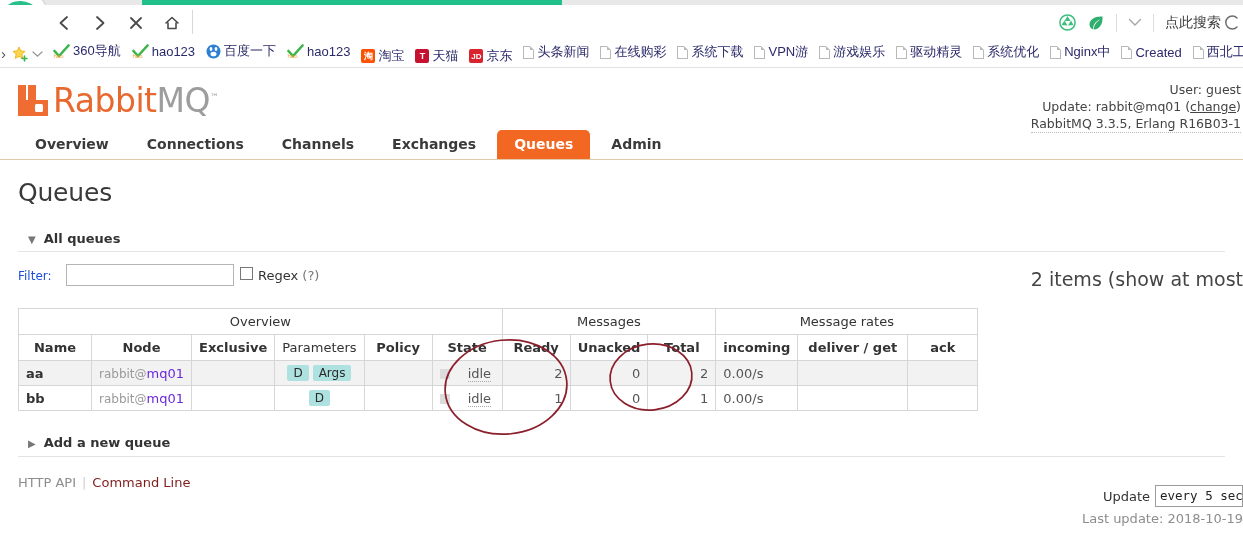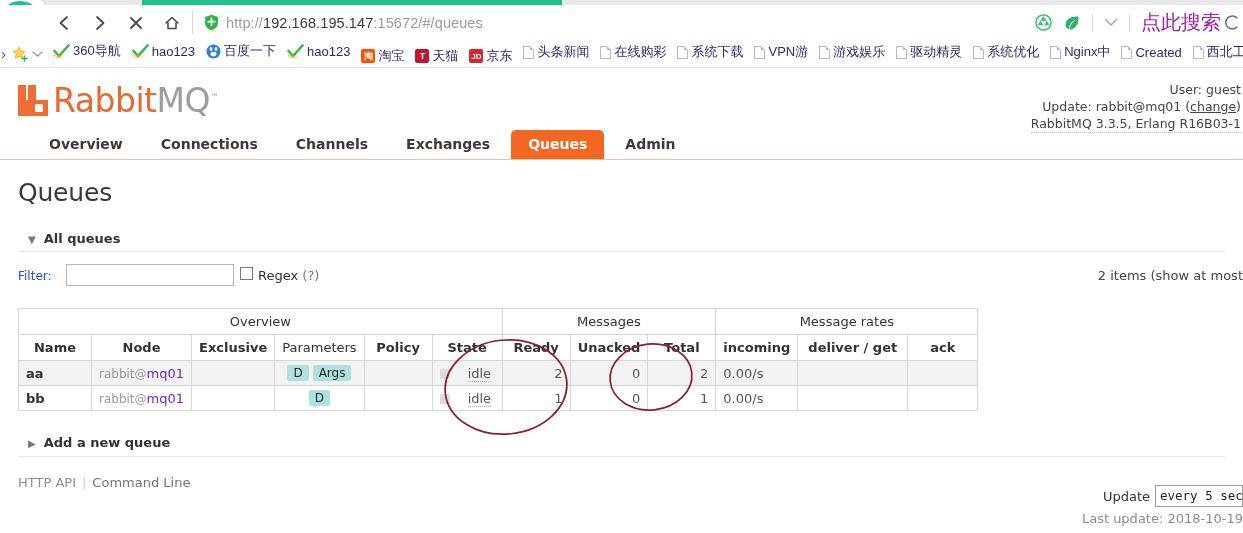--- a/index.html
+++ b/index.html
@@ -82,21 +82,21 @@
     right: 0; top: 0;
     height: 35px;
     display: flex; align-items: center;
   }
   .chrome-icon { margin-left: 0; margin-right: 11px; display: flex; align-items: center; }
   #chrome-divider1, #chrome-divider2 {
     width: 1px; height: 18px; background: #dcdcdc; margin-right: 11px;
   }
   #chrome-chevron { margin-right: 11px; color: #9a9a9a; font-size: 12px; }
   #chrome-search-placeholder {
-    font-size: 20px; color: #a21caf; white-space: nowrap;
+    font-size: 14px; color: #404040; white-space: nowrap;
   }
   #chrome-tail { width: 22px; display:flex; align-items:center; justify-content:center; color:#7a7a7a;}
 
   
   #bookmarks-bar {
     position: absolute;
     top: 40px; left: 0;
     width: 1243px; height: 28px;
     background: #ffffff;
     border-bottom: 1px solid #e2e2e2;
@@ -159,21 +159,21 @@
     color: #444;
     line-height: 17px;
   }
   #rmq-userinfo a { color: #444; text-decoration: underline; }
   #erlang-line { border-bottom: 1px dotted #bbb; display: inline-block; }
 
   #rmq-tabs {
     position: relative;
     height: 30px;
     border-bottom: 1px solid #e0c9a8;
-    padding-left: 32px;
+    padding-left: 18px;
   }
   .tab {
     display: inline-block;
     font-size: 14px;
     font-weight: bold;
     color: #3a3a3a;
     padding: 6px 17px 7px 17px;
     margin-right: 4px;
     line-height: 16px;
   }
@@ -225,21 +225,21 @@
     border: 1px solid #777;
     background: #fff;
   }
   #regex-label {
     position: absolute; left: 240px; top: 4px;
     font-size: 13px; color: #333;
   }
   #regex-label .qm { color: #777; }
   #items-count {
     position: absolute; right: -18px; top: 4px;
-    font-size: 13px; color: #444;
+    font-size: 19px; color: #444;
     white-space: nowrap;
     text-align: right;
   }
 
   
   #queues-table {
     margin: 16px 0 0 18px;
     border-collapse: collapse;
     font-size: 13px;
     color: #333;
@@ -364,29 +364,20 @@
           <path d="M4 4 L14 14 M14 4 L4 14" stroke="#4a4a4a" stroke-width="1.8" stroke-linecap="round"></path>
         </svg>
     </div>
     <div class="nav-btn" id="nav-home">
       <svg width="18" height="18" viewBox="0 0 18 18">
           <path d="M3 9 L9 3.5 L15 9 M5 9 L5 14.5 L13 14.5 L13 9" stroke="#4a4a4a" stroke-width="1.6" fill="none" stroke-linejoin="round" stroke-linecap="round"></path>
         </svg>
     </div>
     <div id="nav-sep"></div>
 
-    <div id="url-bar">
-      <span id="shield-icon">
-        <svg width="15" height="17" viewBox="0 0 15 17">
-          <path d="M7.5 0.7 L14 3 L14 9 C14 12.8 10.8 15.4 7.5 16.3 C4.2 15.4 1 12.8 1 9 L1 3 Z" fill="#34b44a"></path>
-          <path d="M7.5 4.4 L7.5 11 M4.3 7.7 L10.7 7.7" stroke="#fff" stroke-width="1.7" stroke-linecap="round"></path>
-        </svg>
-      </span>
-      <span id="url-text"><span class="light">http://</span><span class="dark">192.168.195.147</span><span class="light">:15672/#/queues</span></span>
-    </div>
 
     <div id="chrome-right">
       <span class="chrome-icon">
         <svg width="17" height="17" viewBox="0 0 17 17">
           <circle cx="8.5" cy="8.5" r="7.6" fill="none" stroke="#3fbf7f" stroke-width="1.5"></circle>
           <path d="M8.5 2 L11.5 7 L5.5 7 Z M14.5 11 L9 11.5 L12 6.5 Z M2.5 11 L5.5 6.5 L8.5 11.5 Z" fill="#3fbf7f"></path>
         </svg>
       </span>
       <span class="chrome-icon">
         <svg width="18" height="18" viewBox="0 0 18 18">
@@ -627,21 +618,21 @@
           <td class=""></td>
         </tr>
       </tbody>
   </table>
 
   <div id="add-queue">
     <span class="caret">▶</span><span>Add a new queue</span>
   </div>
 
   <div id="footer">
-    <div id="footer-links"><a href="#" style="color:#8d8d8d;text-decoration:none">HTTP API</a><span class="sep">|</span><a href="#" style="color:#737373;text-decoration:none">Command Line</a></div>
+    <div id="footer-links"><a href="#" style="color:#8d8d8d;text-decoration:none">HTTP API</a><span class="sep">|</span><a href="#" style="color:#7f1d1d;text-decoration:none">Command Line</a></div>
     <div id="update-row">
       <span id="update-label">Update</span>
       <div id="update-select">every 5 sec</div>
     </div>
     <div id="last-update">Last update: 2018-10-19</div>
   </div>
 </div>
 
 <svg id="annotations" viewBox="0 0 1243 533" width="1243" height="533">
     <ellipse cx="506" cy="387" rx="61" ry="47" fill="none" stroke="#8b1f2b" stroke-width="1.7" transform="rotate(-6 506 387)"></ellipse>

